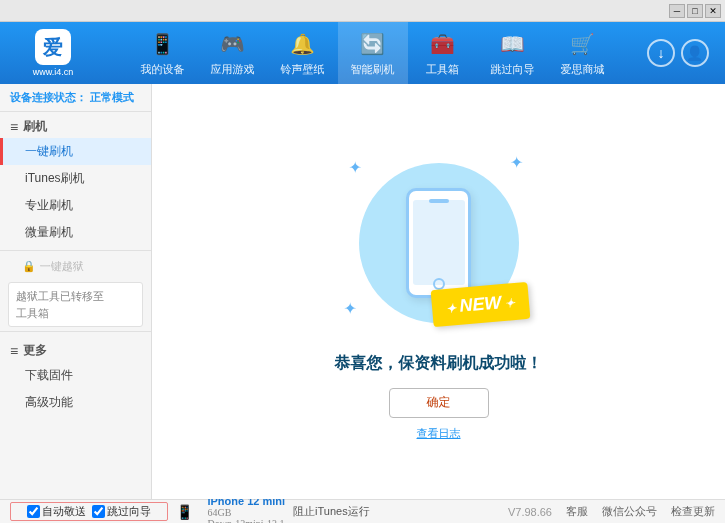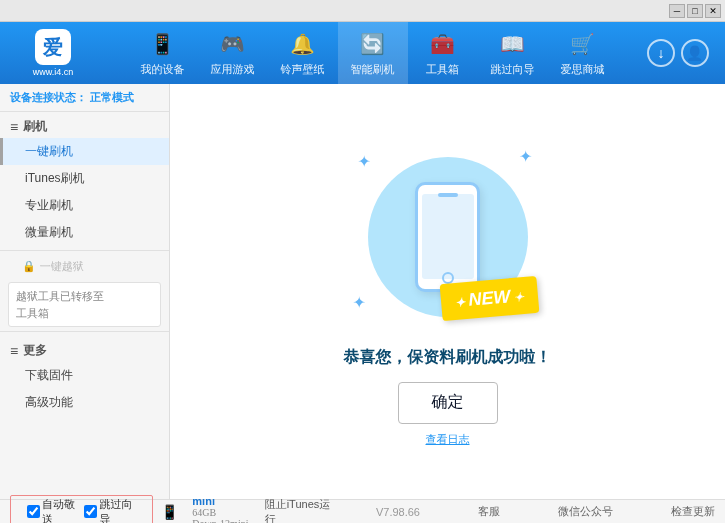--- a/index.html
+++ b/index.html
@@ -118,21 +118,21 @@
     }
 
     
     .main-body {
       display: flex;
       height: calc(523px - 22px - 62px - 24px);
     }
 
     
     .sidebar {
-      width: 170px;
+      width: 152px;
       background: #f5f5f5;
       border-right: 1px solid #ddd;
       overflow-y: auto;
       flex-shrink: 0;
     }
     .status-bar-top {
       padding: 6px 10px;
       font-size: 11px;
       color: #666;
       border-bottom: 1px solid #e0e0e0;
@@ -156,21 +156,21 @@
     .sidebar-item {
       padding: 5px 10px 5px 22px;
       font-size: 12px;
       color: #444;
       cursor: pointer;
       border-left: 3px solid transparent;
     }
     .sidebar-item.active {
       background: #e0f0ff;
       color: #1976d2;
-      border-left: 3px solid #a3a3a3;
+      border-left: 3px solid #ef4444;
     }
     .sidebar-divider {
       height: 1px;
       background: #e0e0e0;
       margin: 4px 0;
     }
     .locked-item {
       padding: 4px 10px 4px 22px;
       font-size: 11px;
       color: #bbb;
@@ -293,26 +293,26 @@
 
     
     .success-text {
       font-size: 16px;
       color: #0c4a6e;
       margin-bottom: 14px;
       font-weight: bold;
     }
     .confirm-btn {
       width: 100px;
-      height: 42px;
+      height: 30px;
       background: white;
       border: 1px solid #bbb;
       border-radius: 4px;
-      font-size: 16px;
-      color: #0f172a;
+      font-size: 12px;
+      color: #c2410c;
       cursor: pointer;
       margin-bottom: 8px;
       display: flex;
       align-items: center;
       justify-content: center;
     }
     .help-link {
       font-size: 11px;
       color: #2196f3;
       cursor: pointer;
@@ -371,21 +371,21 @@
       color: #555;
       cursor: pointer;
     }
     .bottom-right {
       display: flex;
       align-items: center;
       gap: 14px;
       font-size: 11px;
       color: #666;
     }
-    .bottom-right span { cursor: pointer; margin-left: 44px; }
+    .bottom-right span { cursor: pointer; }
     .version-text { color: #999; }
   </style>
 </head>
 <body>
 
 <div class="title-bar">
   <div class="title-bar-btn">─</div>
   <div class="title-bar-btn">□</div>
   <div class="title-bar-btn">✕</div>
 </div>

